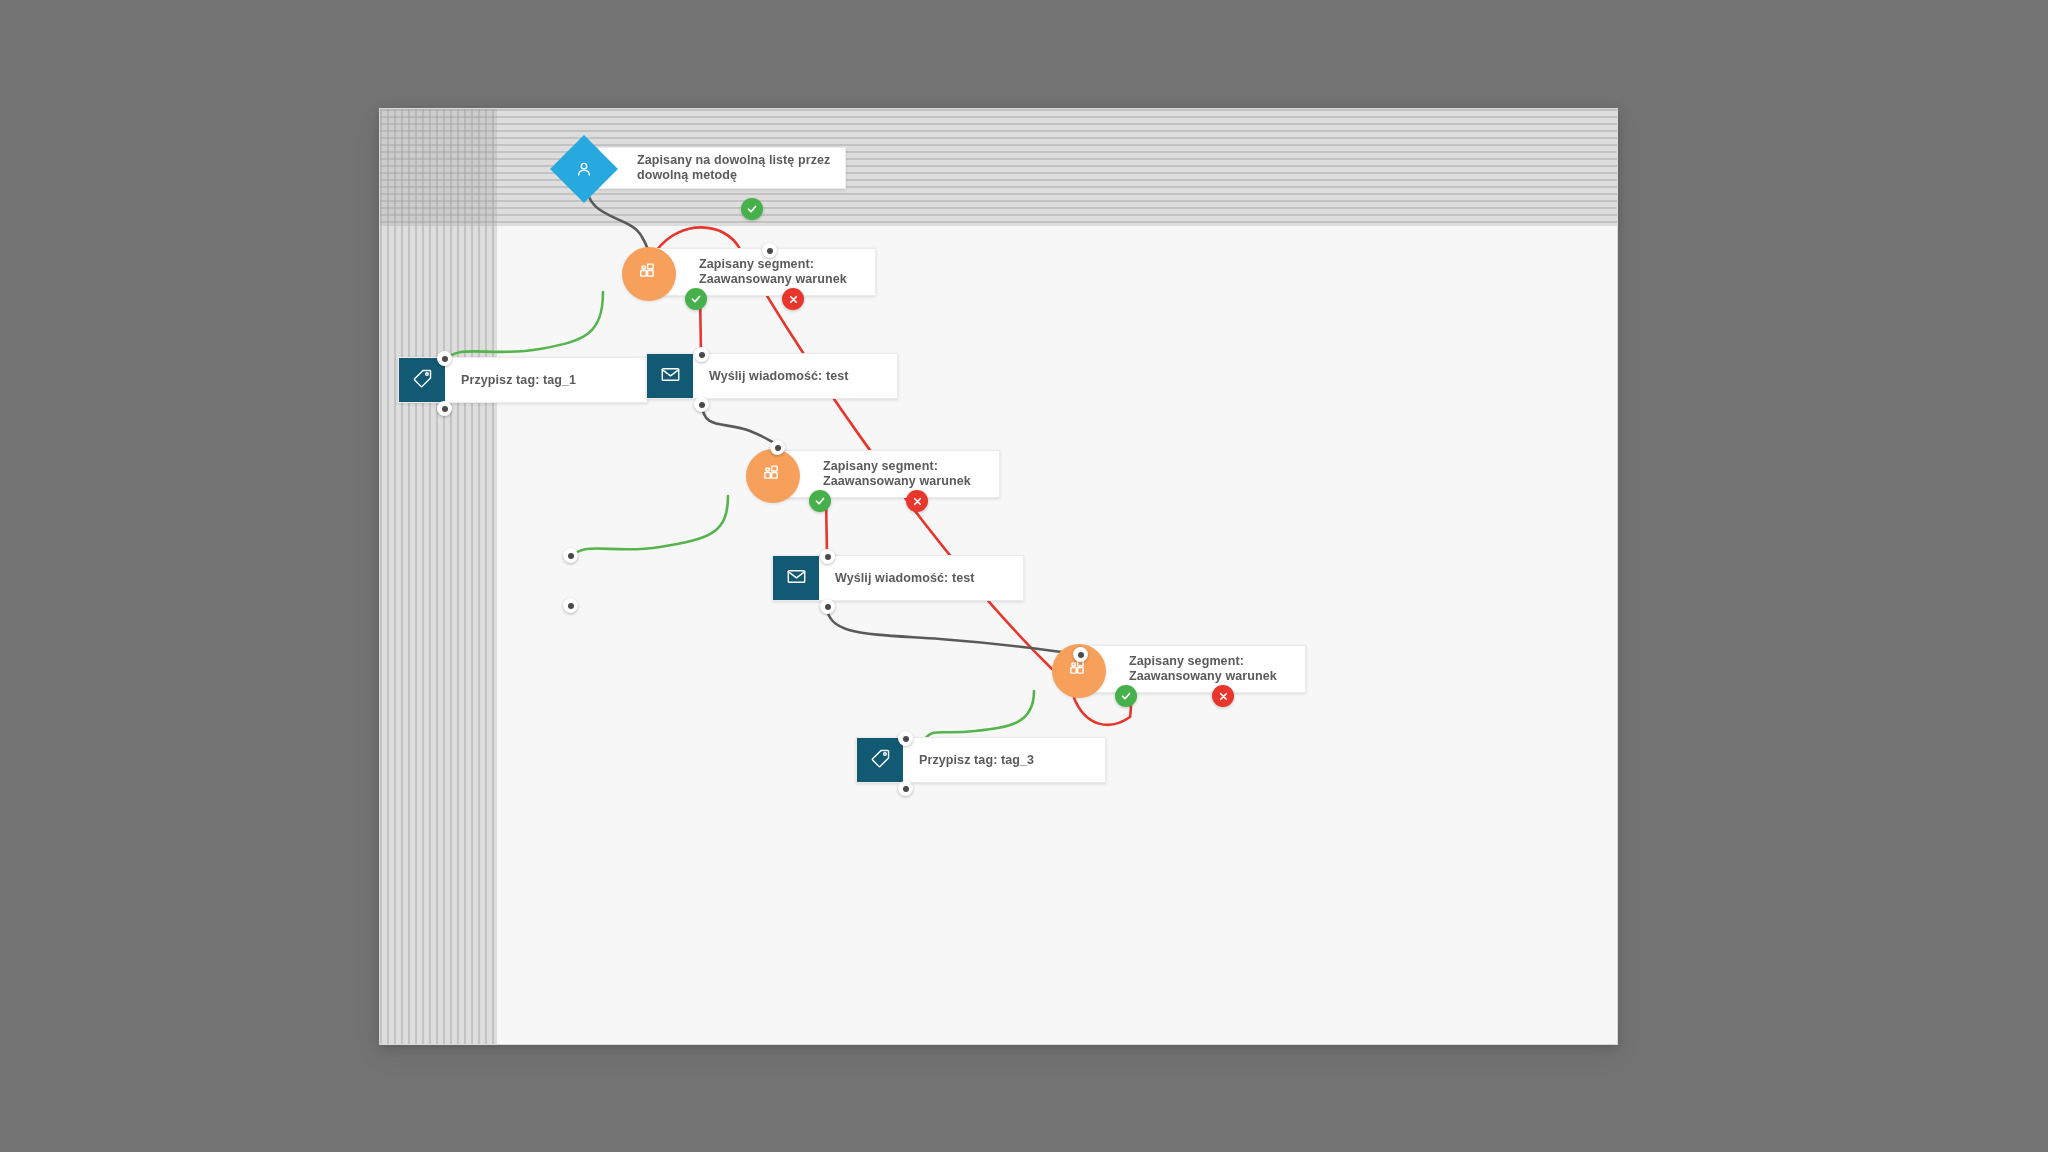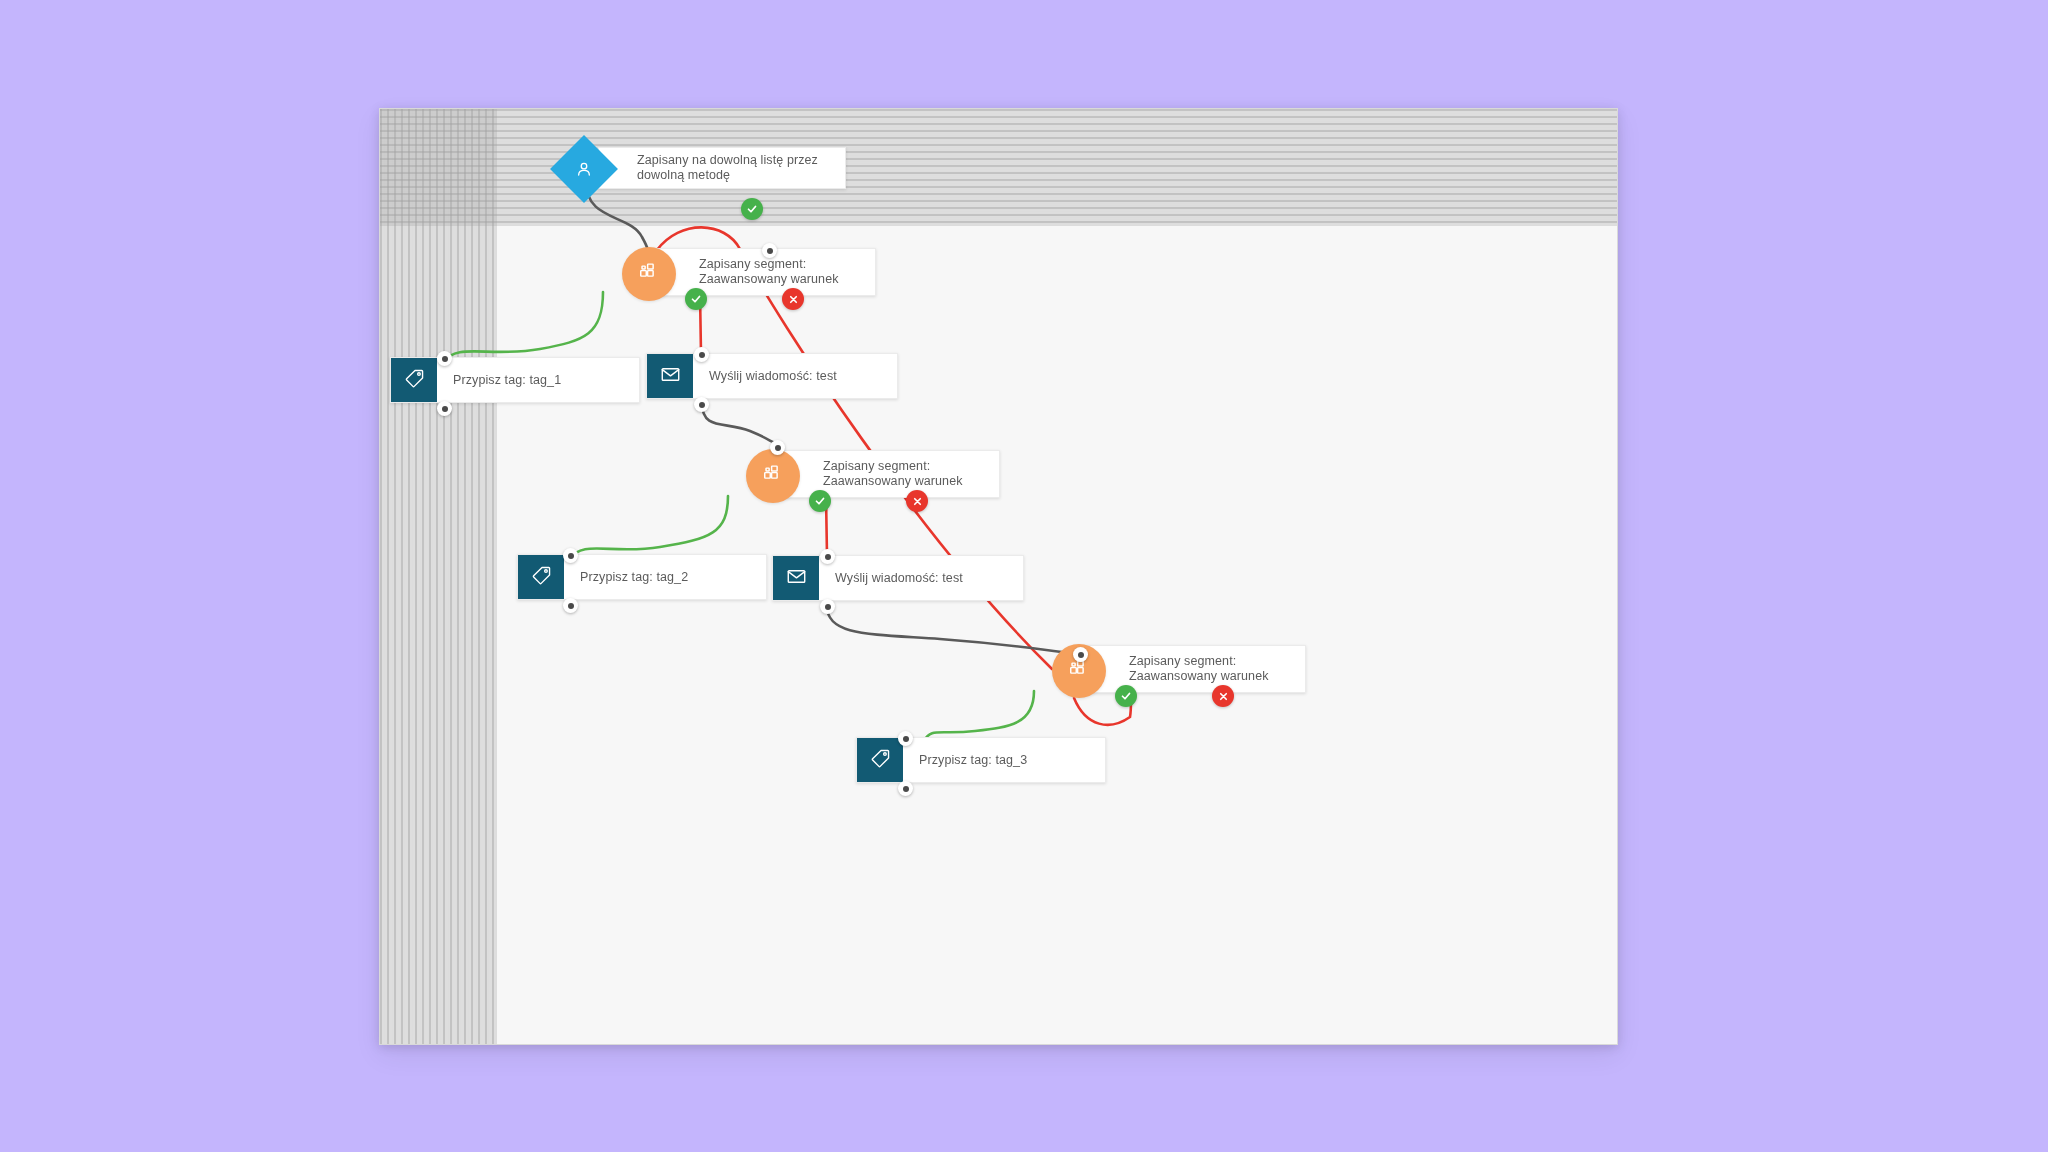--- a/index.html
+++ b/index.html
@@ -9,21 +9,22 @@
     width: 2048px;
     height: 1152px;
     overflow: hidden;
     font-family: "Liberation Sans", sans-serif;
   }
 
   #app {
     position: relative;
     width: 2048px;
     height: 1152px;
-    background: #c4b5fd;
+    background: #737373;
+    font-weight: bold;
   }
 
   
   #canvas-frame {
     position: absolute;
     left: 379px;
     top: 108px;
     width: 1237px;
     height: 935px;
     background: #f7f7f7;
@@ -245,21 +246,21 @@
         </svg>
       </div>
       <div class="badge no" style="left:174px; top:45px;">
         <svg width="11" height="11" viewBox="0 0 24 24" fill="none" stroke="#ffffff" stroke-width="3.6" stroke-linecap="round">
           <path d="M6 6 L18 18 M18 6 L6 18"></path>
         </svg>
       </div>
     </div>
 
     <div class="node" style="left:10px; top:240px; width:280px; height:70px;">
-      <div class="card" style="left:0px; top:8px; width:250px; height:46px; padding:0;text-align:center;">
+      <div class="card" style="left:8px; top:8px; width:250px; height:46px; padding:0;text-align:center;">
         <span class="square-icon">
           <span>
             <svg width="21" height="21" viewBox="0 0 24 24" fill="none" stroke="#ffffff" stroke-width="1.6" stroke-linejoin="round">
               <path d="M12.6 2.8 H20.4 a0.8 0.8 0 0 1 0.8 0.8 V11.4 L11.6 21 a1 1 0 0 1-1.4 0 L3 13.8 a1 1 0 0 1 0-1.4 Z"></path>
               <circle cx="17.1" cy="6.9" r="1.5"></circle>
             </svg>
           </span>
         </span>
         <span class="card-label" style="padding-left:16px;">Przypisz tag: tag_1</span>
       </div>
@@ -304,31 +305,20 @@
         </svg>
       </div>
       <div class="badge no" style="left:174px; top:45px;">
         <svg width="11" height="11" viewBox="0 0 24 24" fill="none" stroke="#ffffff" stroke-width="3.6" stroke-linecap="round">
           <path d="M6 6 L18 18 M18 6 L6 18"></path>
         </svg>
       </div>
     </div>
 
     <div class="node" style="left:137px; top:437px; width:280px; height:70px;">
-      <div class="card" style="left:0px; top:8px; width:250px; height:46px; padding:0;">
-        <span class="square-icon">
-          <span>
-            <svg width="21" height="21" viewBox="0 0 24 24" fill="none" stroke="#ffffff" stroke-width="1.6" stroke-linejoin="round">
-              <path d="M12.6 2.8 H20.4 a0.8 0.8 0 0 1 0.8 0.8 V11.4 L11.6 21 a1 1 0 0 1-1.4 0 L3 13.8 a1 1 0 0 1 0-1.4 Z"></path>
-              <circle cx="17.1" cy="6.9" r="1.5"></circle>
-            </svg>
-          </span>
-        </span>
-        <span class="card-label" style="padding-left:16px;">Przypisz tag: tag_2</span>
-      </div>
       <div class="port" style="left:46px; top:2px;"></div>
       <div class="port" style="left:46px; top:52px;"></div>
     </div>
 
     <div class="node" style="left:392px; top:434px; width:290px; height:80px;">
       <div class="card" style="left:0px; top:12px; width:252px; height:46px; padding:0;">
         <span class="square-icon">
           <span>
             <svg width="21" height="21" viewBox="0 0 24 24" fill="none" stroke="#ffffff" stroke-width="1.6" stroke-linejoin="round">
               <rect x="2.6" y="5.4" width="18.8" height="13.2" rx="1"></rect>

